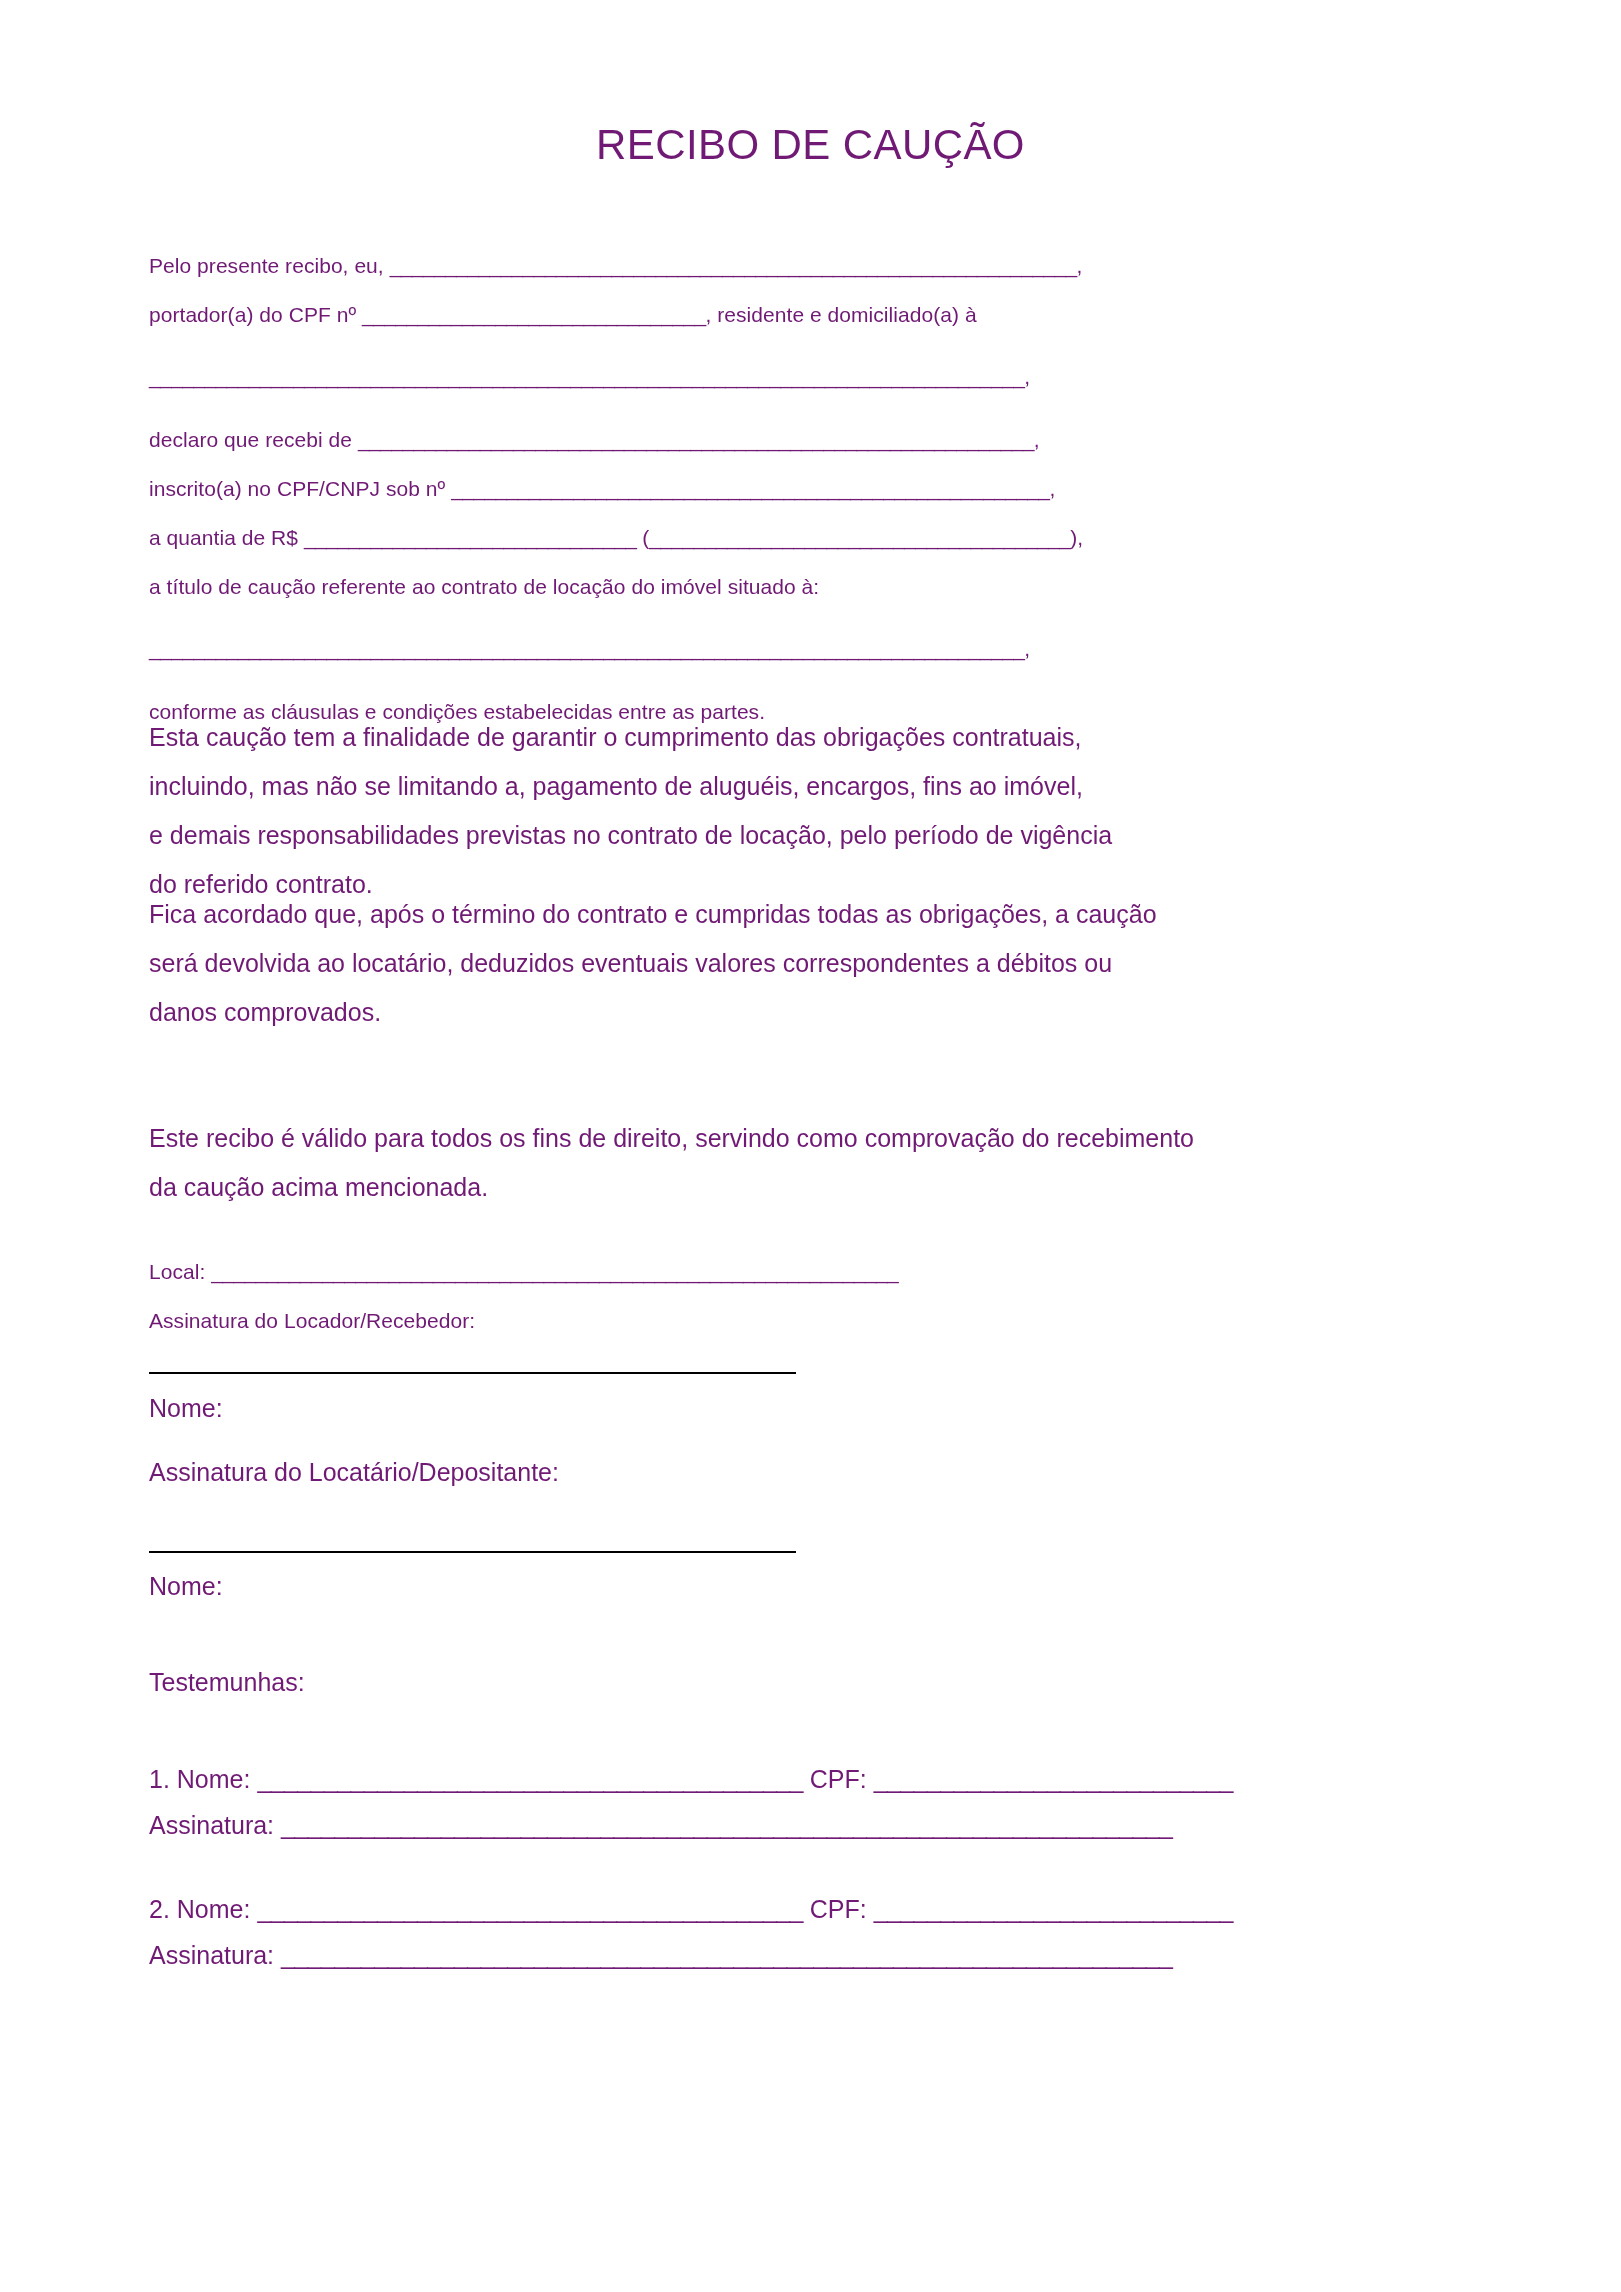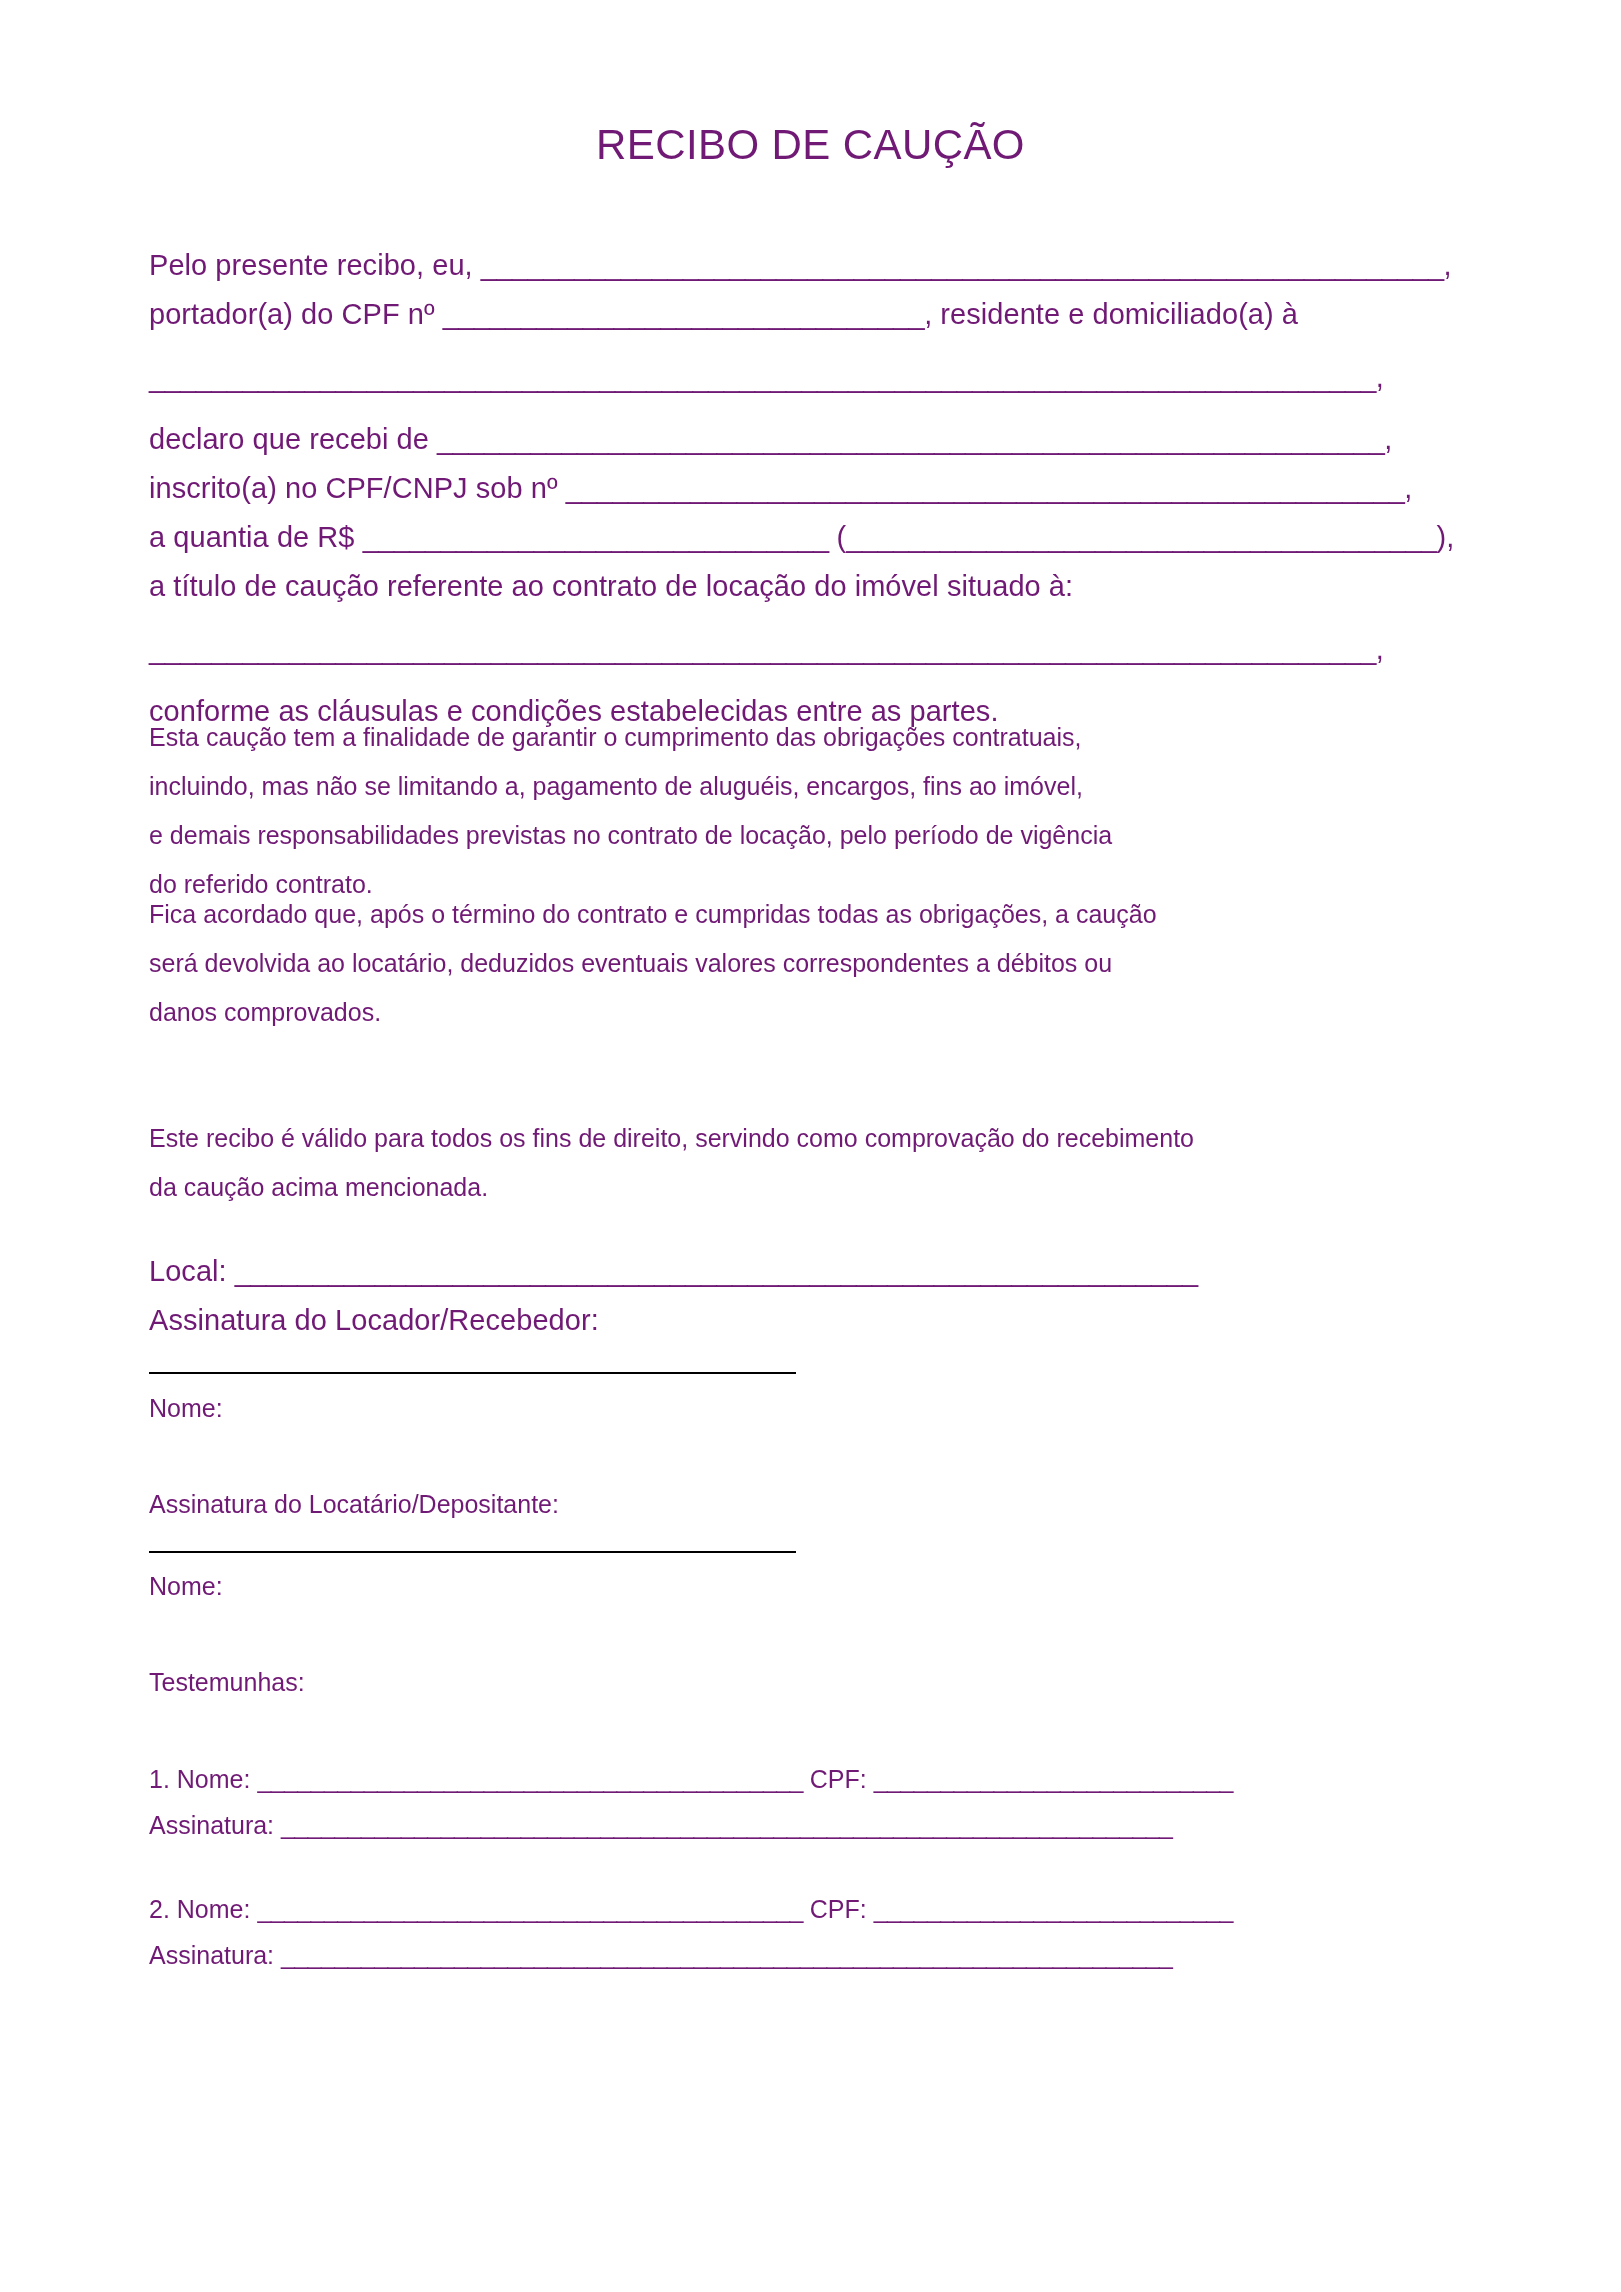--- a/index.html
+++ b/index.html
@@ -29,21 +29,21 @@
     font-weight: 400;
     letter-spacing: 0.4px;
     line-height: 1.1;
   }
   .body-block {
     position: absolute;
     left: 149px;
     width: 1333px;
   }
   .ln {
-    font-size: 29px;
+    font-size: 21px;
     line-height: 49px;
     white-space: nowrap;
     letter-spacing: 0.05px;
   }
   
   .fill {
     letter-spacing: -0.6px;
   }
   .para {
     font-size: 25px;
@@ -134,21 +134,21 @@
     <div class="ln">
       <span>Local: </span><span class="fill">______________________________________________________________</span>
     </div>
     <div class="ln">Assinatura do Locador/Recebedor:</div>
   </div>
 
   <div class="rule" style="top:1372px; left:149px; width:647px;"></div>
 
   <div class="sig-label" style="top:1392px; left:149px;">Nome:</div>
 
-  <div class="sig-label" style="top:1488px; left:149px;">Assinatura do Locatário/Depositante:</div>
+  <div class="sig-label" style="top:1456px; left:149px;">Assinatura do Locatário/Depositante:</div>
 
   <div class="rule" style="top:1551px; left:149px; width:647px;"></div>
 
   <div class="sig-label" style="top:1570px; left:149px;">Nome:</div>
 
   <div class="sig-label" style="top:1666px; left:149px;">Testemunhas:</div>
 
   <div class="wit-row" style="top:1757px; left:149px;">
     <span>1.</span><span> Nome: </span><span class="fill">_________________________________________</span><span> CPF: </span><span class="fill">___________________________</span>
   </div>

